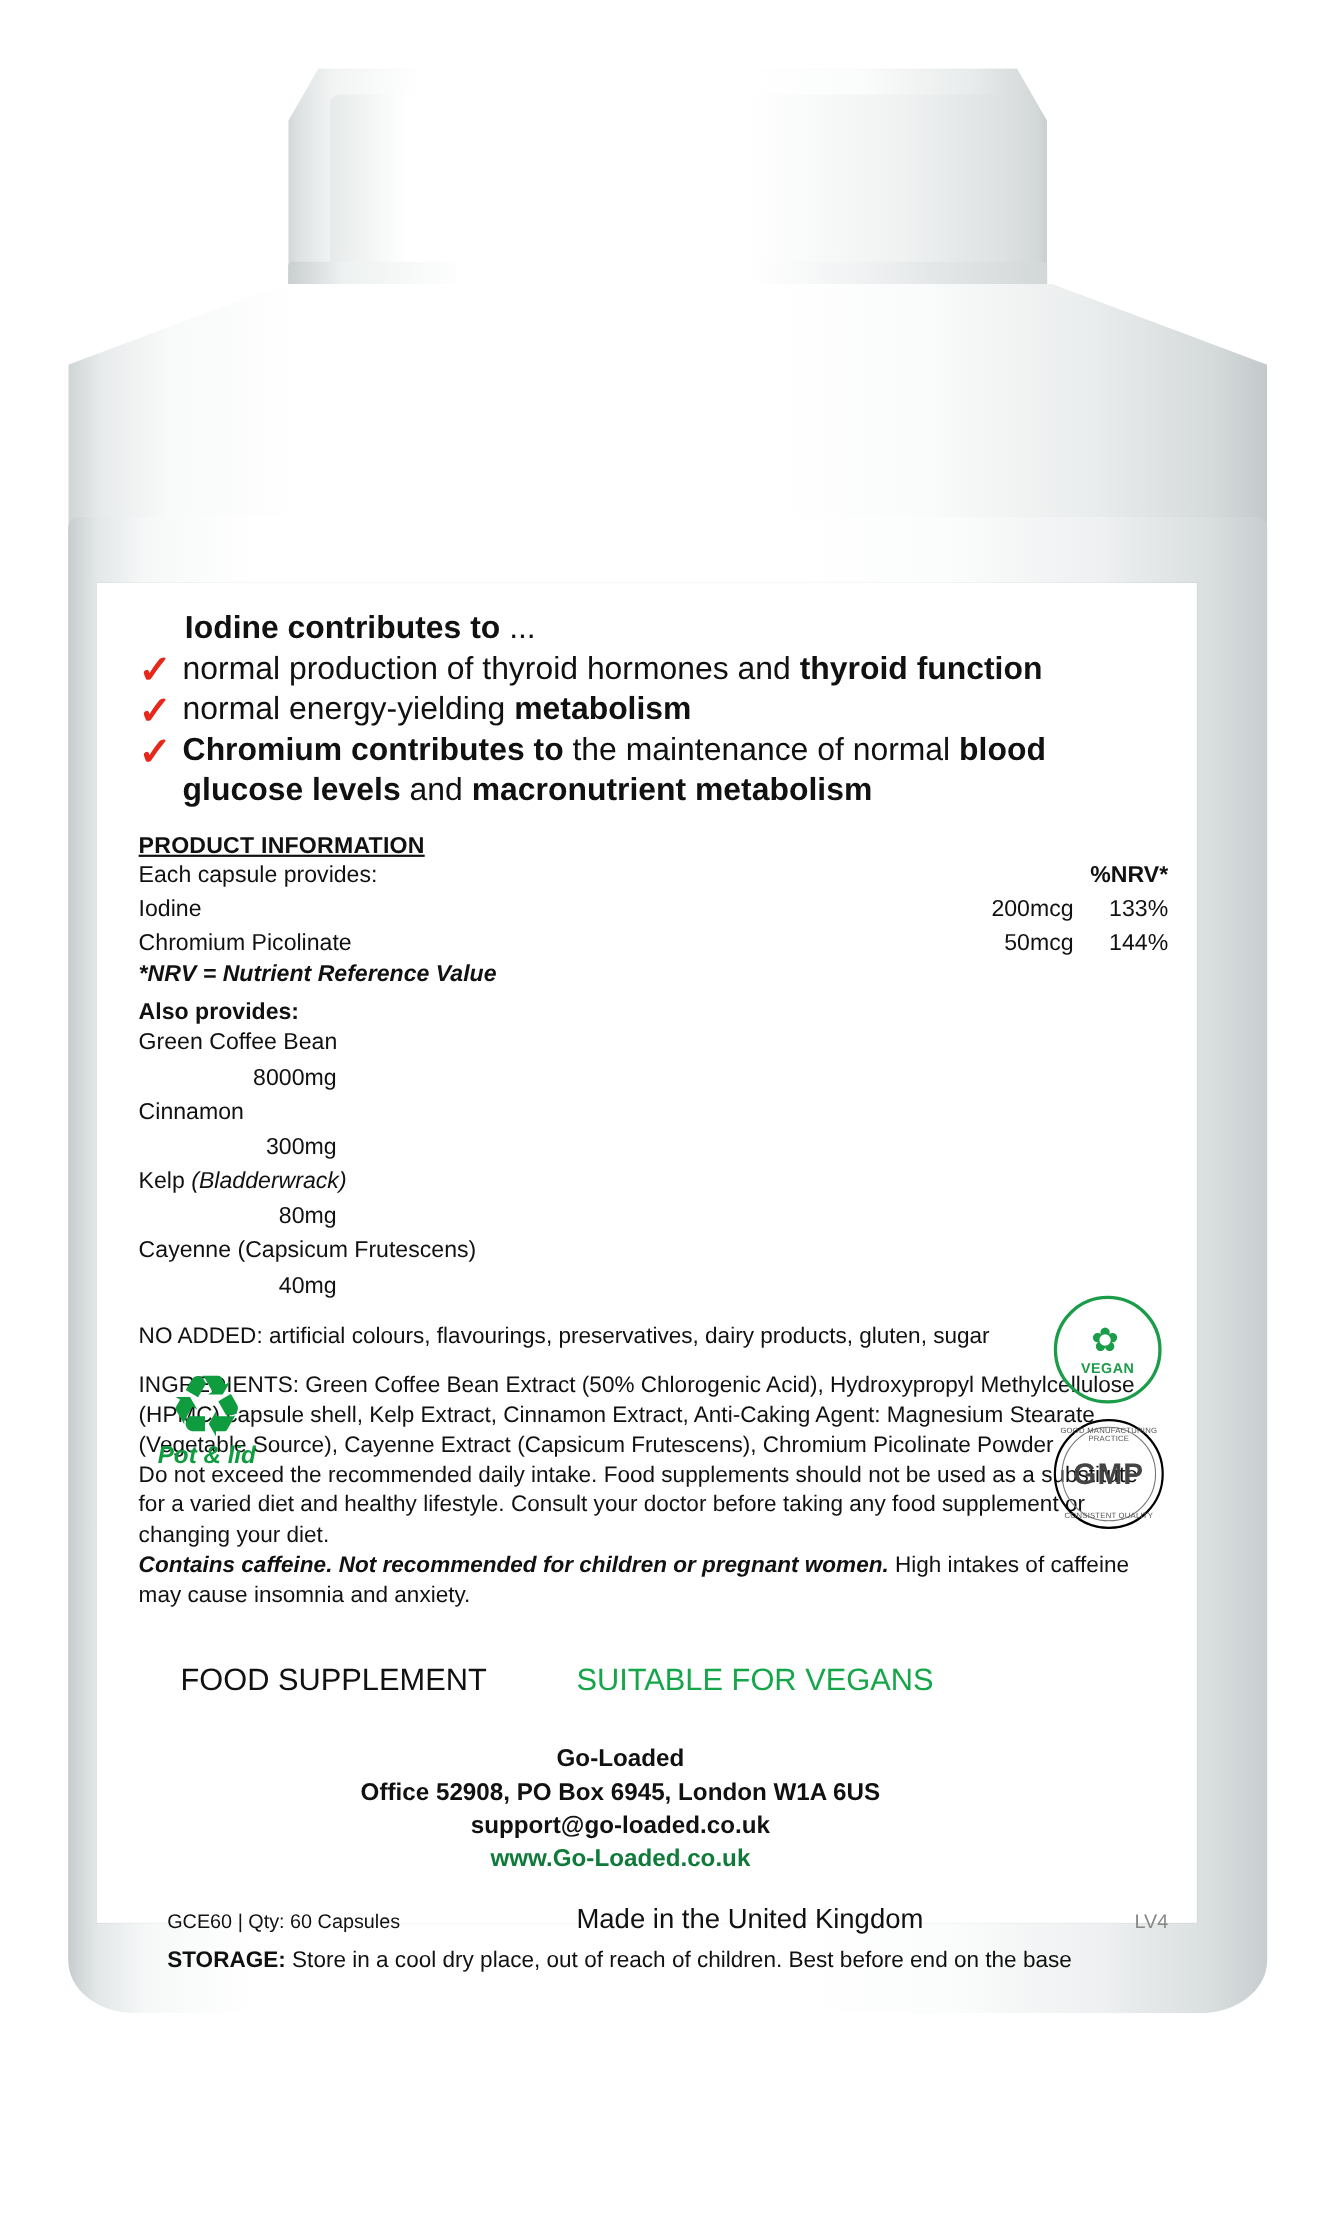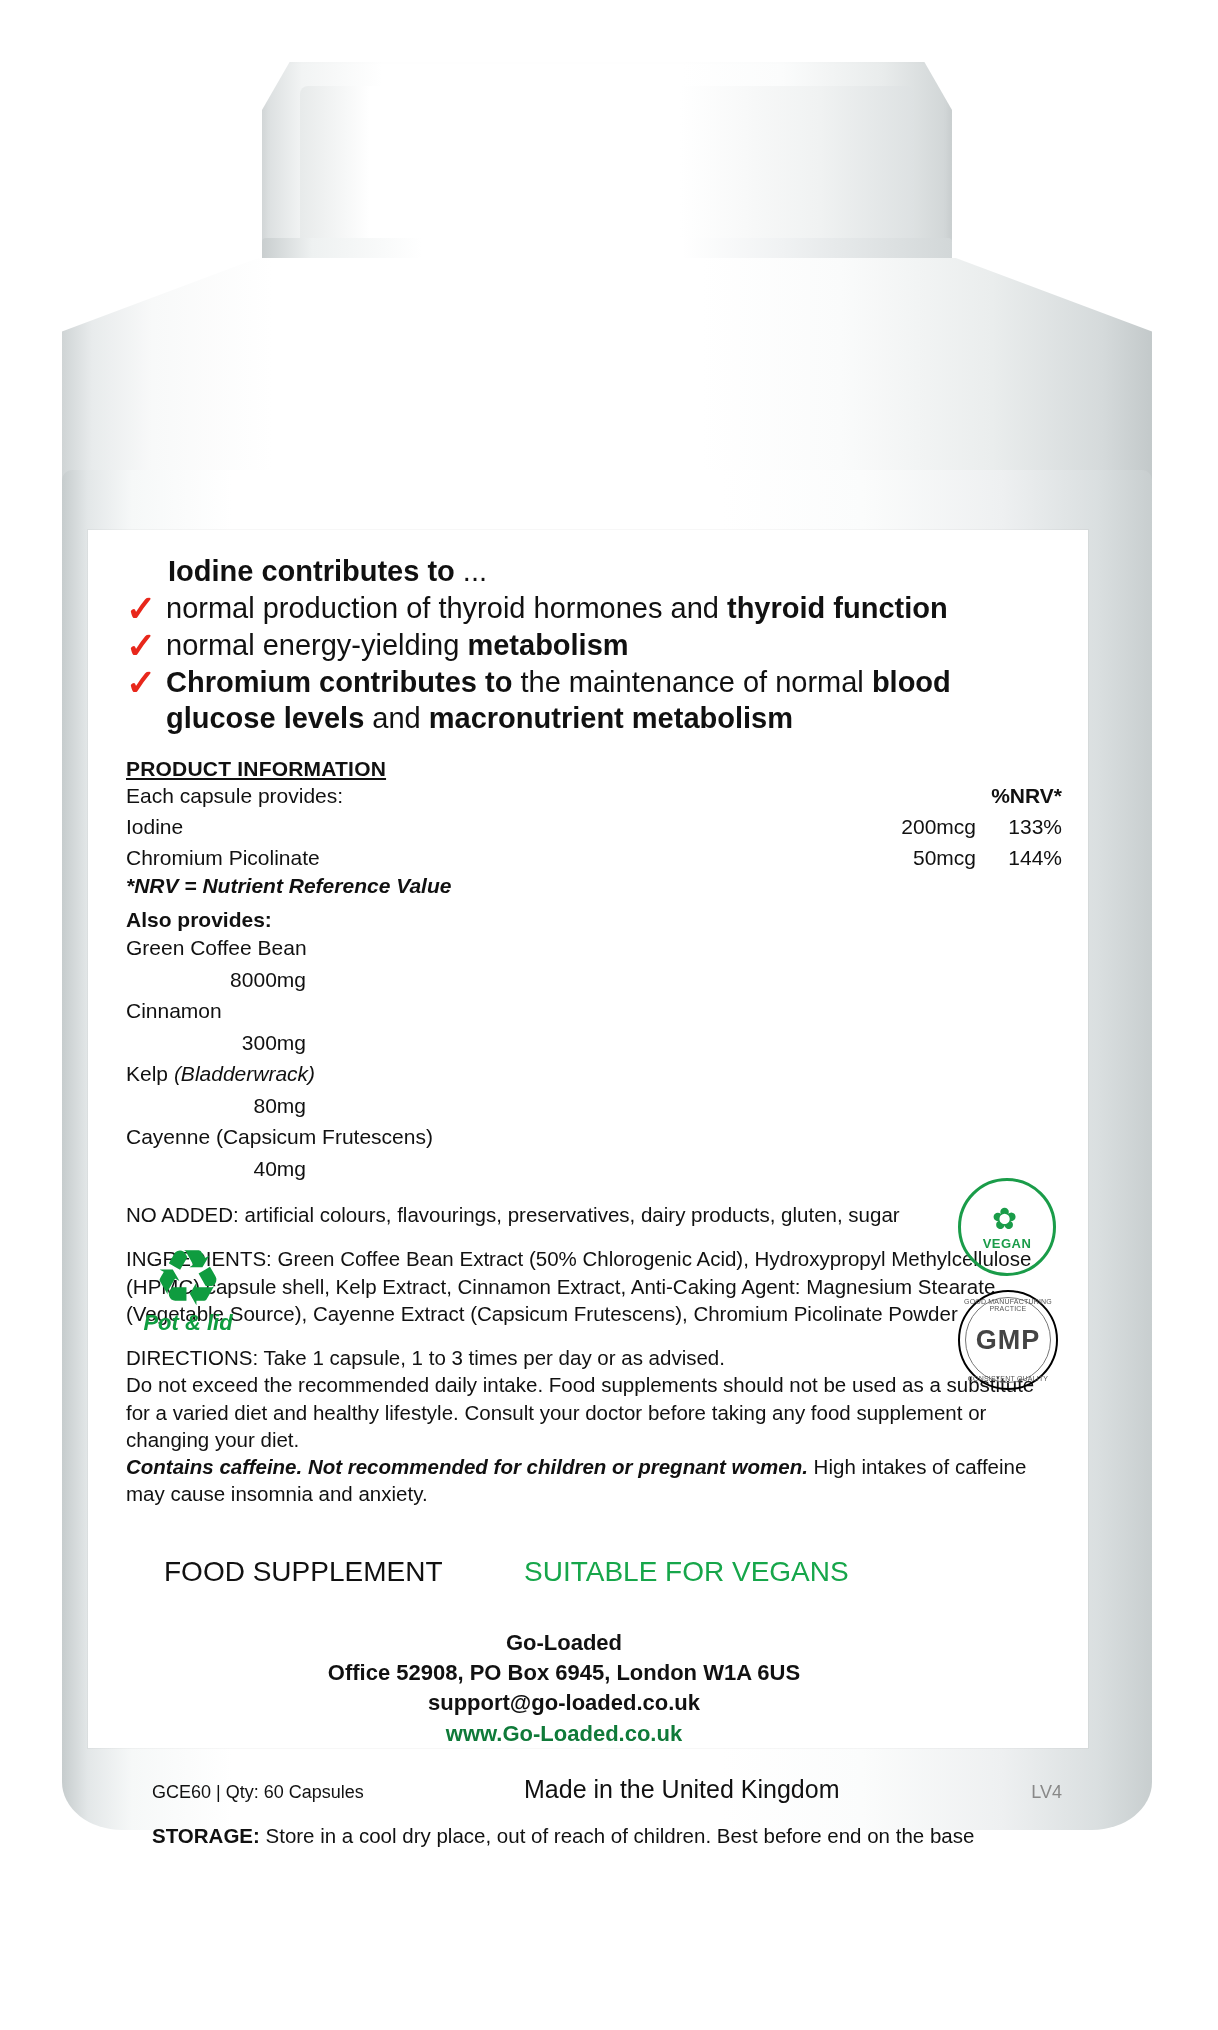--- a/index.html
+++ b/index.html
@@ -199,21 +199,21 @@
     display: flex;
     align-items: baseline;
     margin-top: 26px;
     padding-left: 26px;
   }
   .code-left { font-size: 18px; font-weight: normal; width: 372px; }
   .code-mid  { font-size: 25px; flex: 1 1 auto; }
   .code-right{ font-size: 18px; color: #888; }
 
   .storage {
-    margin-top: 20px;
+    margin-top: 10px;
     font-size: 20.5px;
     padding-left: 26px;
   }
   .storage b { font-weight: bold; }
 
   
   .vegan-badge {
     position: absolute;
     right: 32px;
     top: 648px;
@@ -378,23 +378,20 @@
       </div>
 
       <div class="para">
         <b>NO ADDED:</b><span> artificial colours, flavourings, preservatives, dairy products, gluten, sugar</span>
       </div>
 
       <div class="para">
         <b>INGREDIENTS:</b><span> Green Coffee Bean Extract (50% Chlorogenic Acid), Hydroxypropyl Methylcellulose (HPMC) capsule shell, Kelp Extract, Cinnamon Extract, Anti-Caking Agent: Magnesium Stearate (Vegetable Source), Cayenne Extract (Capsicum Frutescens), Chromium Picolinate Powder</span>
       </div>
 
-      <div class="para">
-        <b>DIRECTIONS:</b><span> Take 1 capsule, 1 to 3 times per day or as advised.</span>
-      </div>
       <div class="para" style="margin-top:0">Do not exceed the recommended daily intake. Food supplements should not be used as a substitute for a varied diet and healthy lifestyle. Consult your doctor before taking any food supplement or changing your diet.</div>
       <div class="para" style="margin-top:0">
         <span class="bi">Contains caffeine. Not recommended for children or pregnant women.</span><span> High intakes of caffeine may cause insomnia and anxiety.</span>
       </div>
 
       <div class="fs-row">
         <span class="fs-left">FOOD SUPPLEMENT</span>
         <span class="fs-right">SUITABLE FOR VEGANS</span>
       </div>
 

